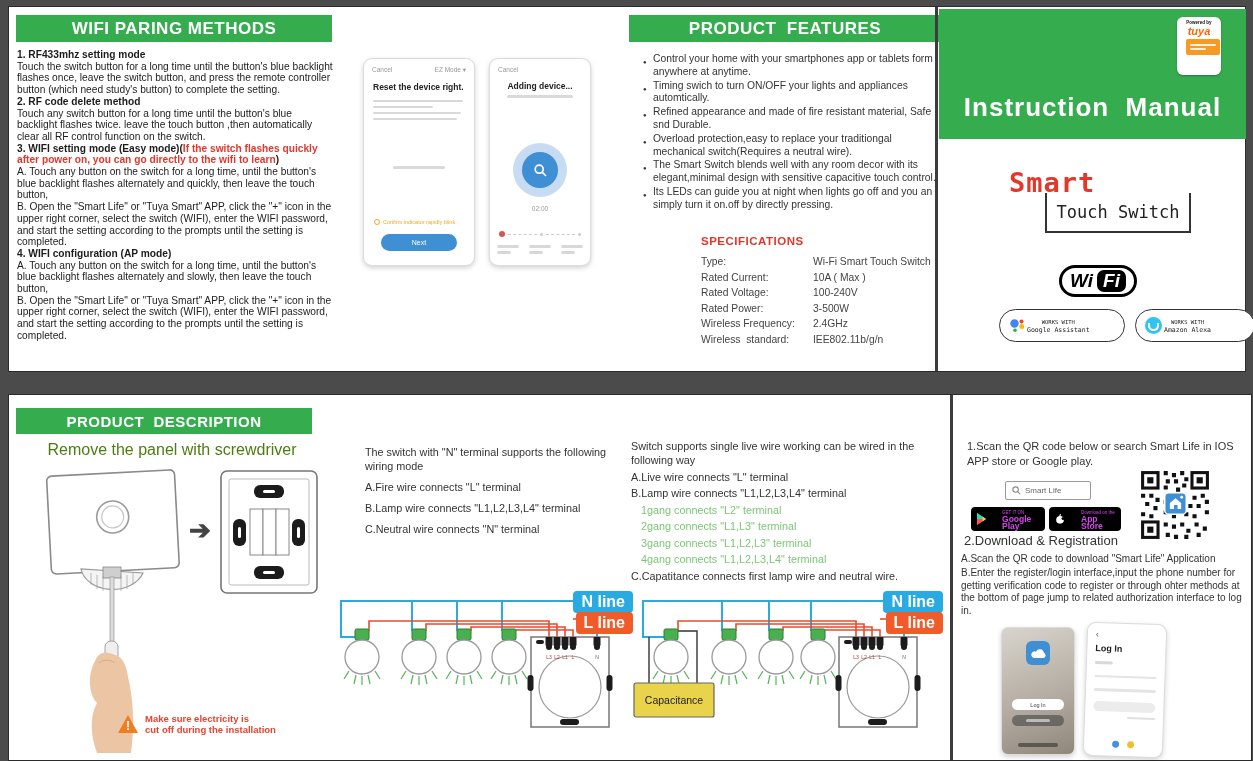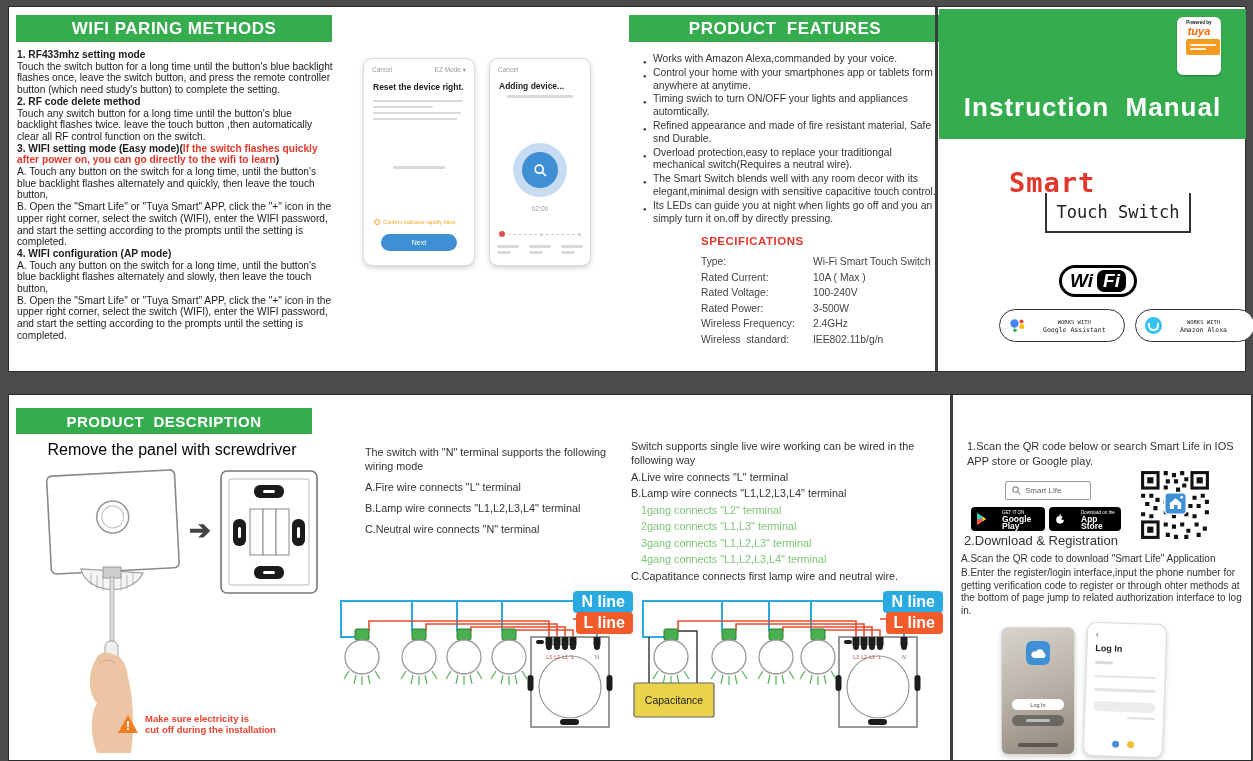--- a/index.html
+++ b/index.html
@@ -25,21 +25,21 @@
   
   .instr{position:absolute;left:8px;top:42px;width:316px;font-size:10.2px;line-height:11.7px;color:#1c1c1c}
   .bh{font-weight:bold}
   .redtx{color:var(--red);font-weight:bold}
   
   .phone{position:absolute;background:#fff;border:1px solid #dcdcdc;border-radius:9px;box-shadow:0 2px 5px rgba(0,0,0,.18)}
   .ph-reset{left:354px;top:51px;width:112px;height:208px}
   .ph-add{left:480px;top:51px;width:102px;height:208px}
   .p-top{display:flex;justify-content:space-between;padding:7px 8px 2px;font-size:6.5px;color:#999}
   .p-title{font-size:8.5px;font-weight:bold;color:#222;padding:6px 9px 4px}
-  .p-title.center{}
+  .p-title.center{text-align:center}
   .sk{background:#d9d9d9;height:2.5px;border-radius:2px;margin:3.5px 0}
   .skwrap{padding:0 9px}
   .confirm{position:absolute;left:10px;bottom:40px;display:flex;align-items:center;gap:3px}
   .cdot{width:6px;height:6px;border:1.5px solid #f5a623;border-radius:50%}
   .ctext{font-size:5.5px;color:#f5a623}
   .nextbtn{position:absolute;left:50%;transform:translateX(-50%);bottom:14px;width:76px;height:17px;border-radius:9px;background:var(--app-blue);color:#fff;font-size:7px;display:flex;align-items:center;justify-content:center}
   .spin{position:absolute;left:50%;top:84px;transform:translateX(-50%);width:54px;height:54px;border-radius:50%;background:#c7dcf2;display:flex;align-items:center;justify-content:center}
   .spin-in{width:36px;height:36px;border-radius:50%;background:var(--app-blue);display:flex;align-items:center;justify-content:center}
   .timer{position:absolute;width:100%;top:146px;text-align:center;font-size:6.5px;color:#999}
   .prog{position:absolute;left:9px;right:9px;bottom:28px;display:flex;align-items:center;gap:3px}
@@ -63,30 +63,30 @@
   .tuya .pb-txt{font-size:4.5px;font-weight:bold;color:#111}
   .tuya .tuya-txt{font-size:11px;font-weight:bold;color:#f60;font-style:italic}
   .tuya .orangeblk{margin:2px auto 0;width:34px;height:16px;border-radius:2px;background:#f59a23;padding:3px 4px}
   .tuya .orangeblk .sk{background:rgba(255,255,255,.85);height:2px;margin:2px 0}
   .smart{position:absolute;left:1000px;top:160px;font-family:"DejaVu Sans Mono",monospace;font-weight:bold;font-size:27px;color:var(--red);letter-spacing:1px}
   .topline{position:absolute;left:1062px;top:186px;width:120px;height:2px;background:#333}
   .tbox{position:absolute;left:1036px;top:186px;width:146px;height:40px;border:2px solid #333;border-top:none;display:flex;align-items:center;justify-content:center;font-family:"DejaVu Sans Mono",monospace;font-size:17px;color:#222;background:#fff}
   .wifilogo{position:absolute;left:1050px;top:258px;display:inline-flex;align-items:center;gap:4px;border:3px solid #000;border-radius:16px;padding:2px 8px;background:#fff}
   .wifilogo .wi{font-size:19px;font-weight:bold;font-style:italic;color:#000}
   .wifilogo .fi{font-size:19px;font-weight:bold;font-style:italic;color:#fff;background:#000;border-radius:7px;padding:0 6px}
-  .workpill{position:absolute;height:33px;border:1.5px solid #333;border-radius:17px;background:#fff;display:flex;align-items:center;gap:18px;padding:0 9px}
+  .workpill{position:absolute;height:33px;border:1.5px solid #333;border-radius:17px;background:#fff;display:flex;align-items:center;gap:2px;padding:0 9px}
   .wp-g{left:990px;top:302px;width:126px}
   .wp-a{left:1126px;top:302px;width:120px}
   .wp-txt{font-family:"DejaVu Sans Mono",monospace;color:#222;line-height:8px;text-align:center}
   .wp-txt .l1{font-size:5.5px}
   .wp-txt .l2{font-size:6.5px}
   .alexa-ic{width:17px;height:17px;border-radius:50%;background:#33c3f0;position:relative}
   .alexa-ic::after{content:"";position:absolute;left:3px;right:3px;bottom:3px;height:6px;border:2px solid #fff;border-top:none;border-radius:0 0 8px 8px}
   
-  .subtitle{position:absolute;left:20px;top:46px;width:286px;text-align:center;font-size:16px;color:#000000}
+  .subtitle{position:absolute;left:20px;top:46px;width:286px;text-align:center;font-size:16px;color:#4d7c0f}
   .bigarrow{position:absolute;left:180px;top:120px;font-size:26px;font-weight:bold;color:#444}
   .warn{position:absolute;left:108px;top:318px;display:flex;gap:6px;align-items:center}
   .warntx{font-size:9.5px;font-weight:bold;color:#e8432e;line-height:11px}
   
   .wl{position:absolute;left:356px;top:50px;width:262px;font-size:10.8px;color:#333}
   .wl .para{line-height:14px}
   .wl .ln{margin-top:7px;line-height:14px}
   .wr2{position:absolute;left:622px;top:44px;width:304px;font-size:10.8px;color:#333}
   .wr2 .para{line-height:14px}
   .wr2 .ln{margin-top:3.5px;line-height:13px}
@@ -101,21 +101,21 @@
   .wb{stroke:var(--blue-badge);stroke-width:2;fill:none}
   .wrd{stroke:#e84b2c;stroke-width:1.6;fill:none}
   .wk{stroke:#333;stroke-width:1.4;fill:none}
   .tl{font-size:5px;fill:#b33a2a;text-anchor:middle;font-family:"Liberation Sans",sans-serif}
   .tn{fill:#666}
   
   .dl1{position:absolute;left:958px;top:44px;width:274px;font-size:11px;line-height:14.5px;color:#333}
   .searchbox{position:absolute;left:996px;top:86px;width:86px;height:19px;border:1.5px solid #999;border-radius:2px;display:flex;align-items:center;gap:4px;padding:0 6px;background:#fff}
   .searchbox span{font-size:8px;color:#666}
   .qr{position:absolute;left:1130px;top:74px}
-  .storebadge{position:absolute;height:24px;background:#000;border-radius:4px;color:#ffffff;display:flex;align-items:center;gap:16px;padding:0 6px}
+  .storebadge{position:absolute;height:24px;background:#000;border-radius:4px;color:#d946ef;display:flex;align-items:center;gap:16px;padding:0 6px}
   .sb-g{left:962px;top:112px;width:74px}
   .sb-a{left:1040px;top:112px;width:72px}
   .sb-txt{line-height:7px}
   .sb-txt .t1{font-size:4.5px}
   .sb-txt .t2{font-size:8.5px;font-weight:bold}
   .dl2{position:absolute;left:955px;top:138px;font-size:13px;color:#333}
   .dla{position:absolute;left:952px;top:158px;font-size:10px;color:#333}
   .dlb{position:absolute;left:952px;top:172px;width:290px;font-size:10px;line-height:12.5px;color:#333}
   
   .ph-splash{left:992px;top:232px;width:74px;height:128px;background:linear-gradient(160deg,#d8d4cd,#b5ada3 55%,#8f867c);border-radius:7px;overflow:hidden}
@@ -211,21 +211,20 @@
         <div>
             <div class="sk"></div>
             <div class="sk" style="width:14px"></div>
           </div>
       </div>
     </div>
 
     <div class="ghdr h-feat">PRODUCT  FEATURES</div>
 
     <ul class="feat">
-      <li>Works with Amazon Alexa,commanded by your voice.</li>
       <li>Control your home with your smartphones app or tablets form anywhere at anytime.</li>
       <li>Timing swich to turn ON/OFF your lights and appliances automtically.</li>
       <li>Refined appearance and made of fire resistant material, Safe snd Durable.</li>
       <li>Overload protection,easy to replace your traditiongal mechanical switch(Requires a neutral wire).</li>
       <li>The Smart Switch blends well with any room decor with its elegant,minimal design with sensitive capacitive touch control.</li>
       <li>Its LEDs can guide you at night when lights go off and you an simply turn it on.off by directly pressing.</li>
     </ul>
 
     <div class="specs">
       <div class="spectitle">SPECIFICATIONS</div>

